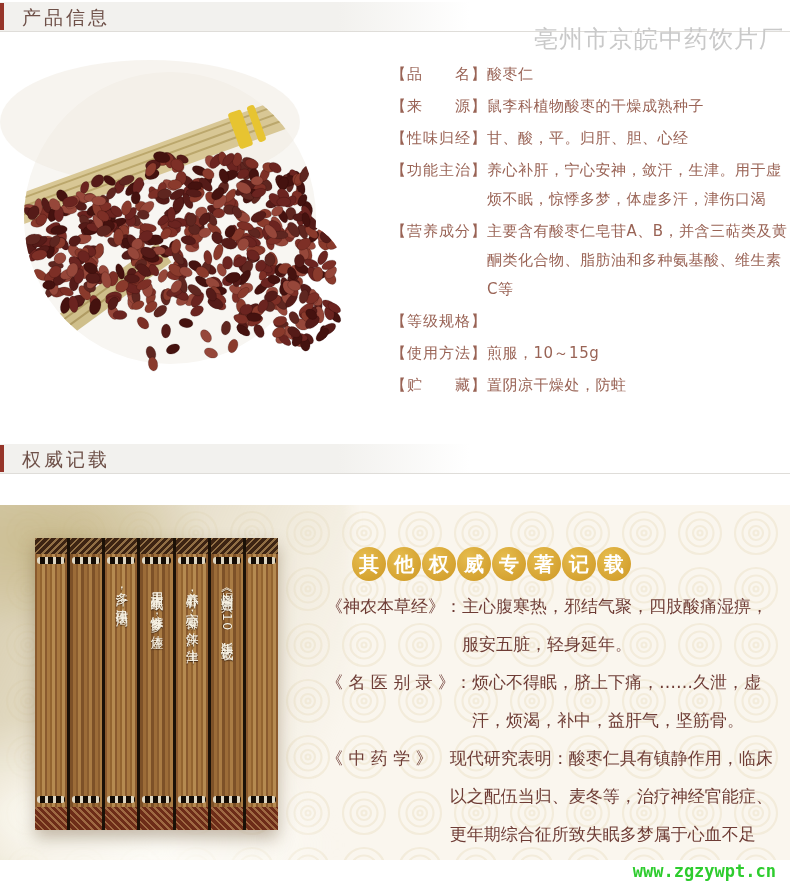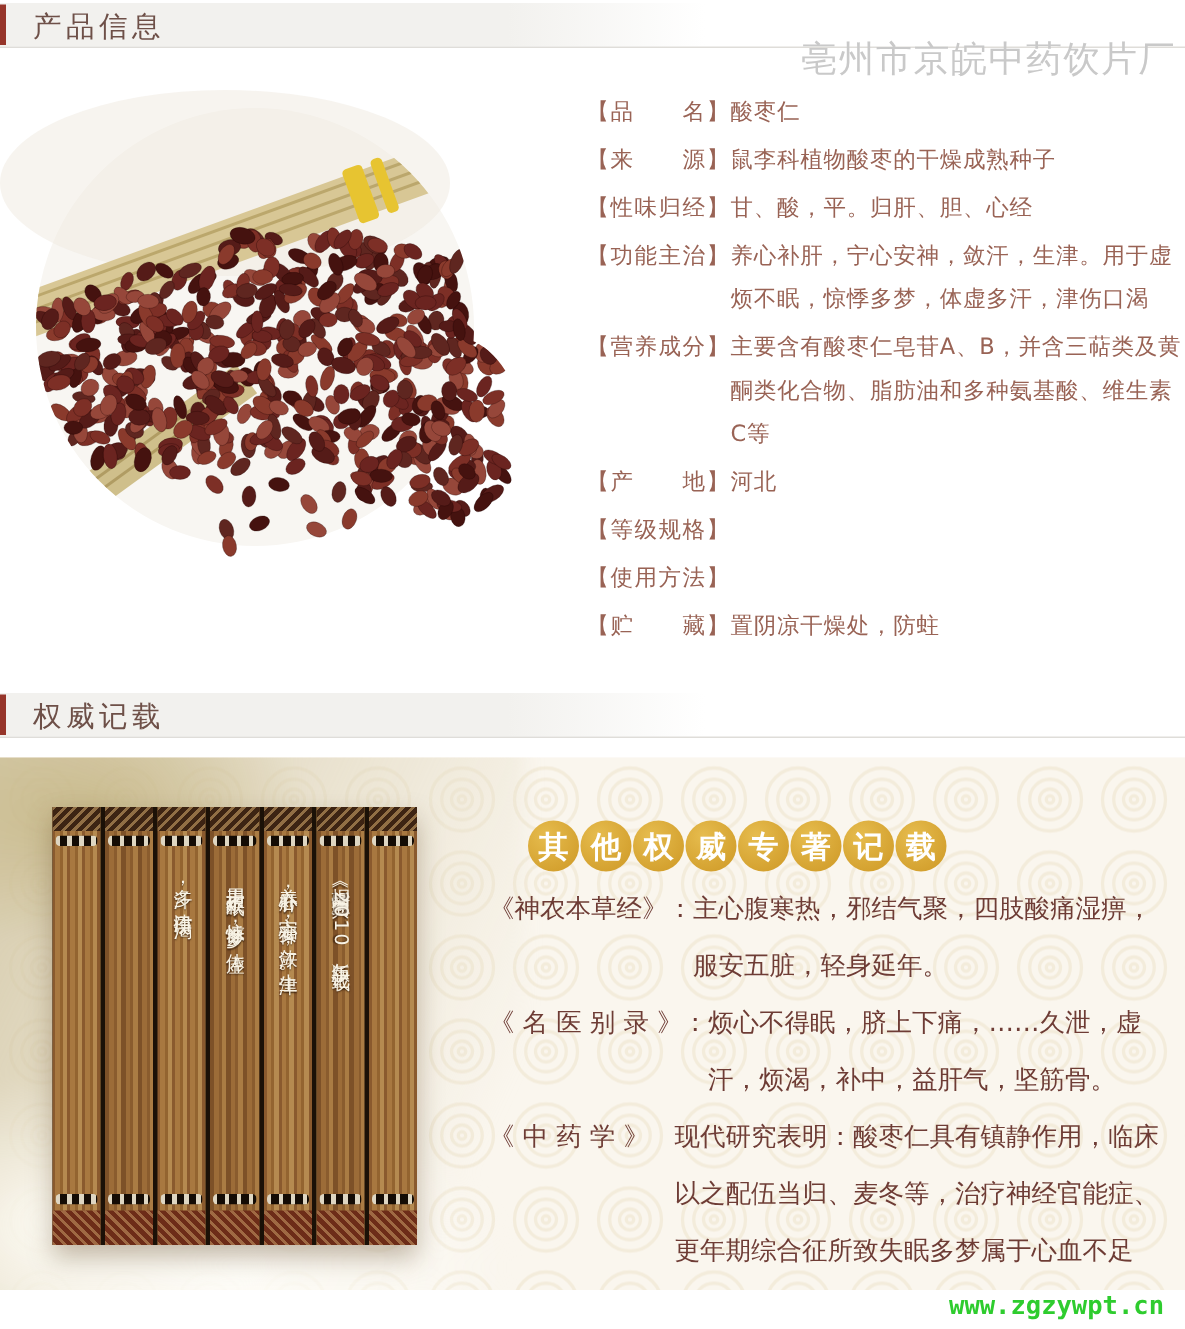--- a/index.html
+++ b/index.html
@@ -6,21 +6,21 @@
   .page{position:relative;width:790px;height:886px;background:#fff;overflow:hidden;
         font-family:"DejaVu Sans","Liberation Sans",sans-serif;}
 
   
   .sec-hdr{position:absolute;left:0;width:790px;height:30px;}
   .sec-hdr .bar{position:absolute;left:0;top:0;height:29px;width:470px;
     background:linear-gradient(90deg,#f2f1ee 0%,#f2f1ee 72%,#ffffff 100%);}
   .sec-hdr .accent{position:absolute;left:0;top:1px;width:4px;height:27px;background:var(--accent,#96352a);}
   .sec-hdr .title{position:absolute;left:22px;top:3px;font-size:19px;color:var(--hdrc,#6e5048);letter-spacing:3px;}
   .sec-hdr .line{position:absolute;top:29px;left:0;width:790px;height:1px;background:#dfddd9;}
-  #hdr1{top:2px;} #hdr2{top:462px;text-decoration:underline;}
+  #hdr1{top:2px;} #hdr2{top:444px;text-decoration:underline;}
 
   .company{position:absolute;top:23px;right:6px;font-size:24px;color:var(--gray,#c9c9c9);letter-spacing:1px;text-align:right;}
 
   
   .info-list{position:absolute;left:391px;top:60px;width:397px;display:flex;flex-direction:column;row-gap:3px;
     color:var(--detail,#996355);font-size:15px;line-height:29px;}
   .info-row{display:flex;}
   .info-label{white-space:nowrap;letter-spacing:1px;}
   .info-value{flex:1;letter-spacing:0.5px;}
 
@@ -669,31 +669,28 @@
   <div class="info-row">
     <span class="info-label">【功能主治】</span>
     <span class="info-value">养心补肝，宁心安神，敛汗，生津。用于虚烦不眠，惊悸多梦，体虚多汗，津伤口渴</span>
   </div>
 
   <div class="info-row">
     <span class="info-label">【营养成分】</span>
     <span class="info-value">主要含有酸枣仁皂苷A、B，并含三萜类及黄酮类化合物、脂肪油和多种氨基酸、维生素C等</span>
   </div>
 
-  <div class="info-row">
-    <span class="info-label">【产　　地】</span>
-    <span class="info-value">河北</span>
-  </div>
 
   <div class="info-row">
     <span class="info-label">【等级规格】</span>
   </div>
 
   <div class="info-row">
     <span class="info-label">【使用方法】</span>
+    <span class="info-value">煎服，10～15g</span>
   </div>
 
   <div class="info-row">
     <span class="info-label">【贮　　藏】</span>
     <span class="info-value">置阴凉干燥处，防蛀</span>
   </div>
 </div>
 
   <div class="sec-hdr" id="hdr2">
     <div class="bar"></div>

